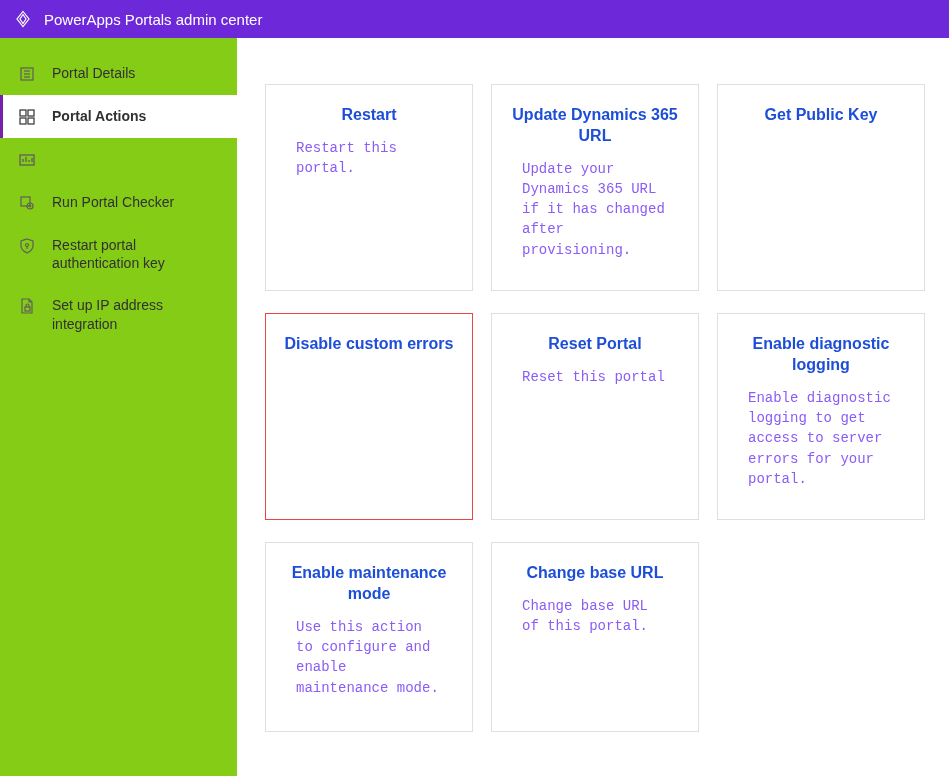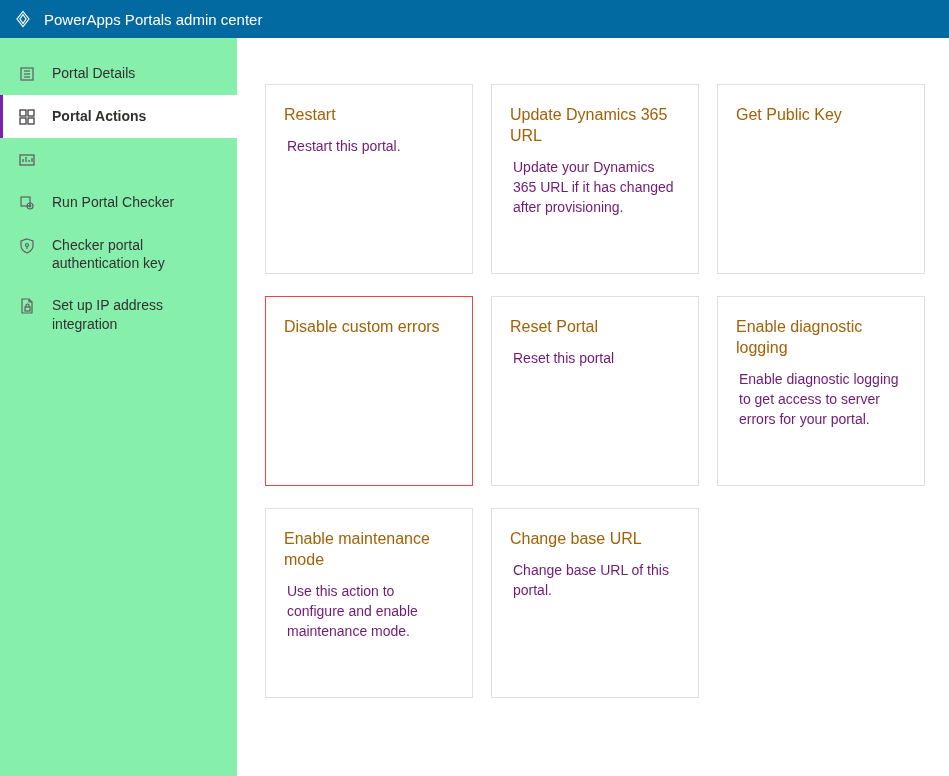--- a/index.html
+++ b/index.html
@@ -7,42 +7,42 @@
     margin: 0;
     font-family: "Segoe UI", -apple-system, BlinkMacSystemFont, sans-serif;
     font-size: 14px;
     color: #323130;
     background: #ffffff;
     width: 949px;
     height: 776px;
     overflow: hidden;
   }
   .topbar {
-    background: #0369a1;
+    background: #6d28d9;
     color: #ffffff;
     height: 38px;
     display: flex;
     align-items: center;
     padding: 0 14px;
   }
   .topbar .logo {
     display: inline-flex;
     margin-right: 12px;
   }
   .topbar .title {
     font-size: 15px;
     font-weight: 400;
   }
   .shell {
     display: flex;
     min-height: calc(776px - 38px);
   }
   .sidebar {
     width: 248px;
-    background: #86efac;
+    background: #84cc16;
     padding-top: 14px;
     border-right: none;
   }
   .side-item {
     display: flex;
     align-items: flex-start;
     padding: 12px 12px 12px 18px;
     cursor: pointer;
     color: #323130;
     line-height: 1.3;
@@ -86,29 +86,31 @@
   .card {
     border: 1px solid #e1dfdd;
     background: #ffffff;
     padding: 20px 18px 18px 18px;
     min-height: 190px;
     cursor: pointer;
   }
   .card h3 {
     margin: 0 0 10px 0;
     font-size: 16px;
-    font-weight: 400;
-    color: #a16207;
+    font-weight: 700;
+    color: #1d4ed8;
     line-height: 1.3;
+    text-align: center;
   }
   .card p {
-    margin: 3px;
+    margin: 12px;
     font-size: 14px;
-    color: #701a75;
+    color: #8b5cf6;
     line-height: 1.45;
+    font-family: Liberation Mono, monospace;
   }
   .card.highlight {
     border: 1px solid #ef4444;
   }
   svg { display: block; }
 </style>
 </head>
 <body>
 
 <div class="topbar">
@@ -172,21 +174,21 @@
     </div>
 
     <div class="side-item">
       <span class="icon">
         <svg width="16" height="16" viewBox="0 0 16 16" fill="none" stroke="#605e5c" stroke-width="1.2">
           <path d="M8 1 L14 3 V8 C14 12 8 15 8 15 C8 15 2 12 2 8 V3 Z"></path>
           <circle cx="8" cy="7" r="1.5"></circle>
             <line x1="8" y1="8.5" x2="8" y2="11"></line>
         </svg>
       </span>
-      <span class="label">Checker portal authentication key</span>
+      <span class="label">Restart portal authentication key</span>
     </div>
 
     <div class="side-item">
       <span class="icon">
         <svg width="16" height="16" viewBox="0 0 16 16" fill="none" stroke="#605e5c" stroke-width="1.2">
           <path d="M3 1 h7 l3 3 v11 H3 Z"></path>
             <path d="M10 1 v3 h3"></path>
           <rect x="6" y="9" width="5" height="4"></rect>
             <path d="M7 9 V7.5 a1.5 1.5 0 0 1 3 0 V9"></path>
         </svg>

